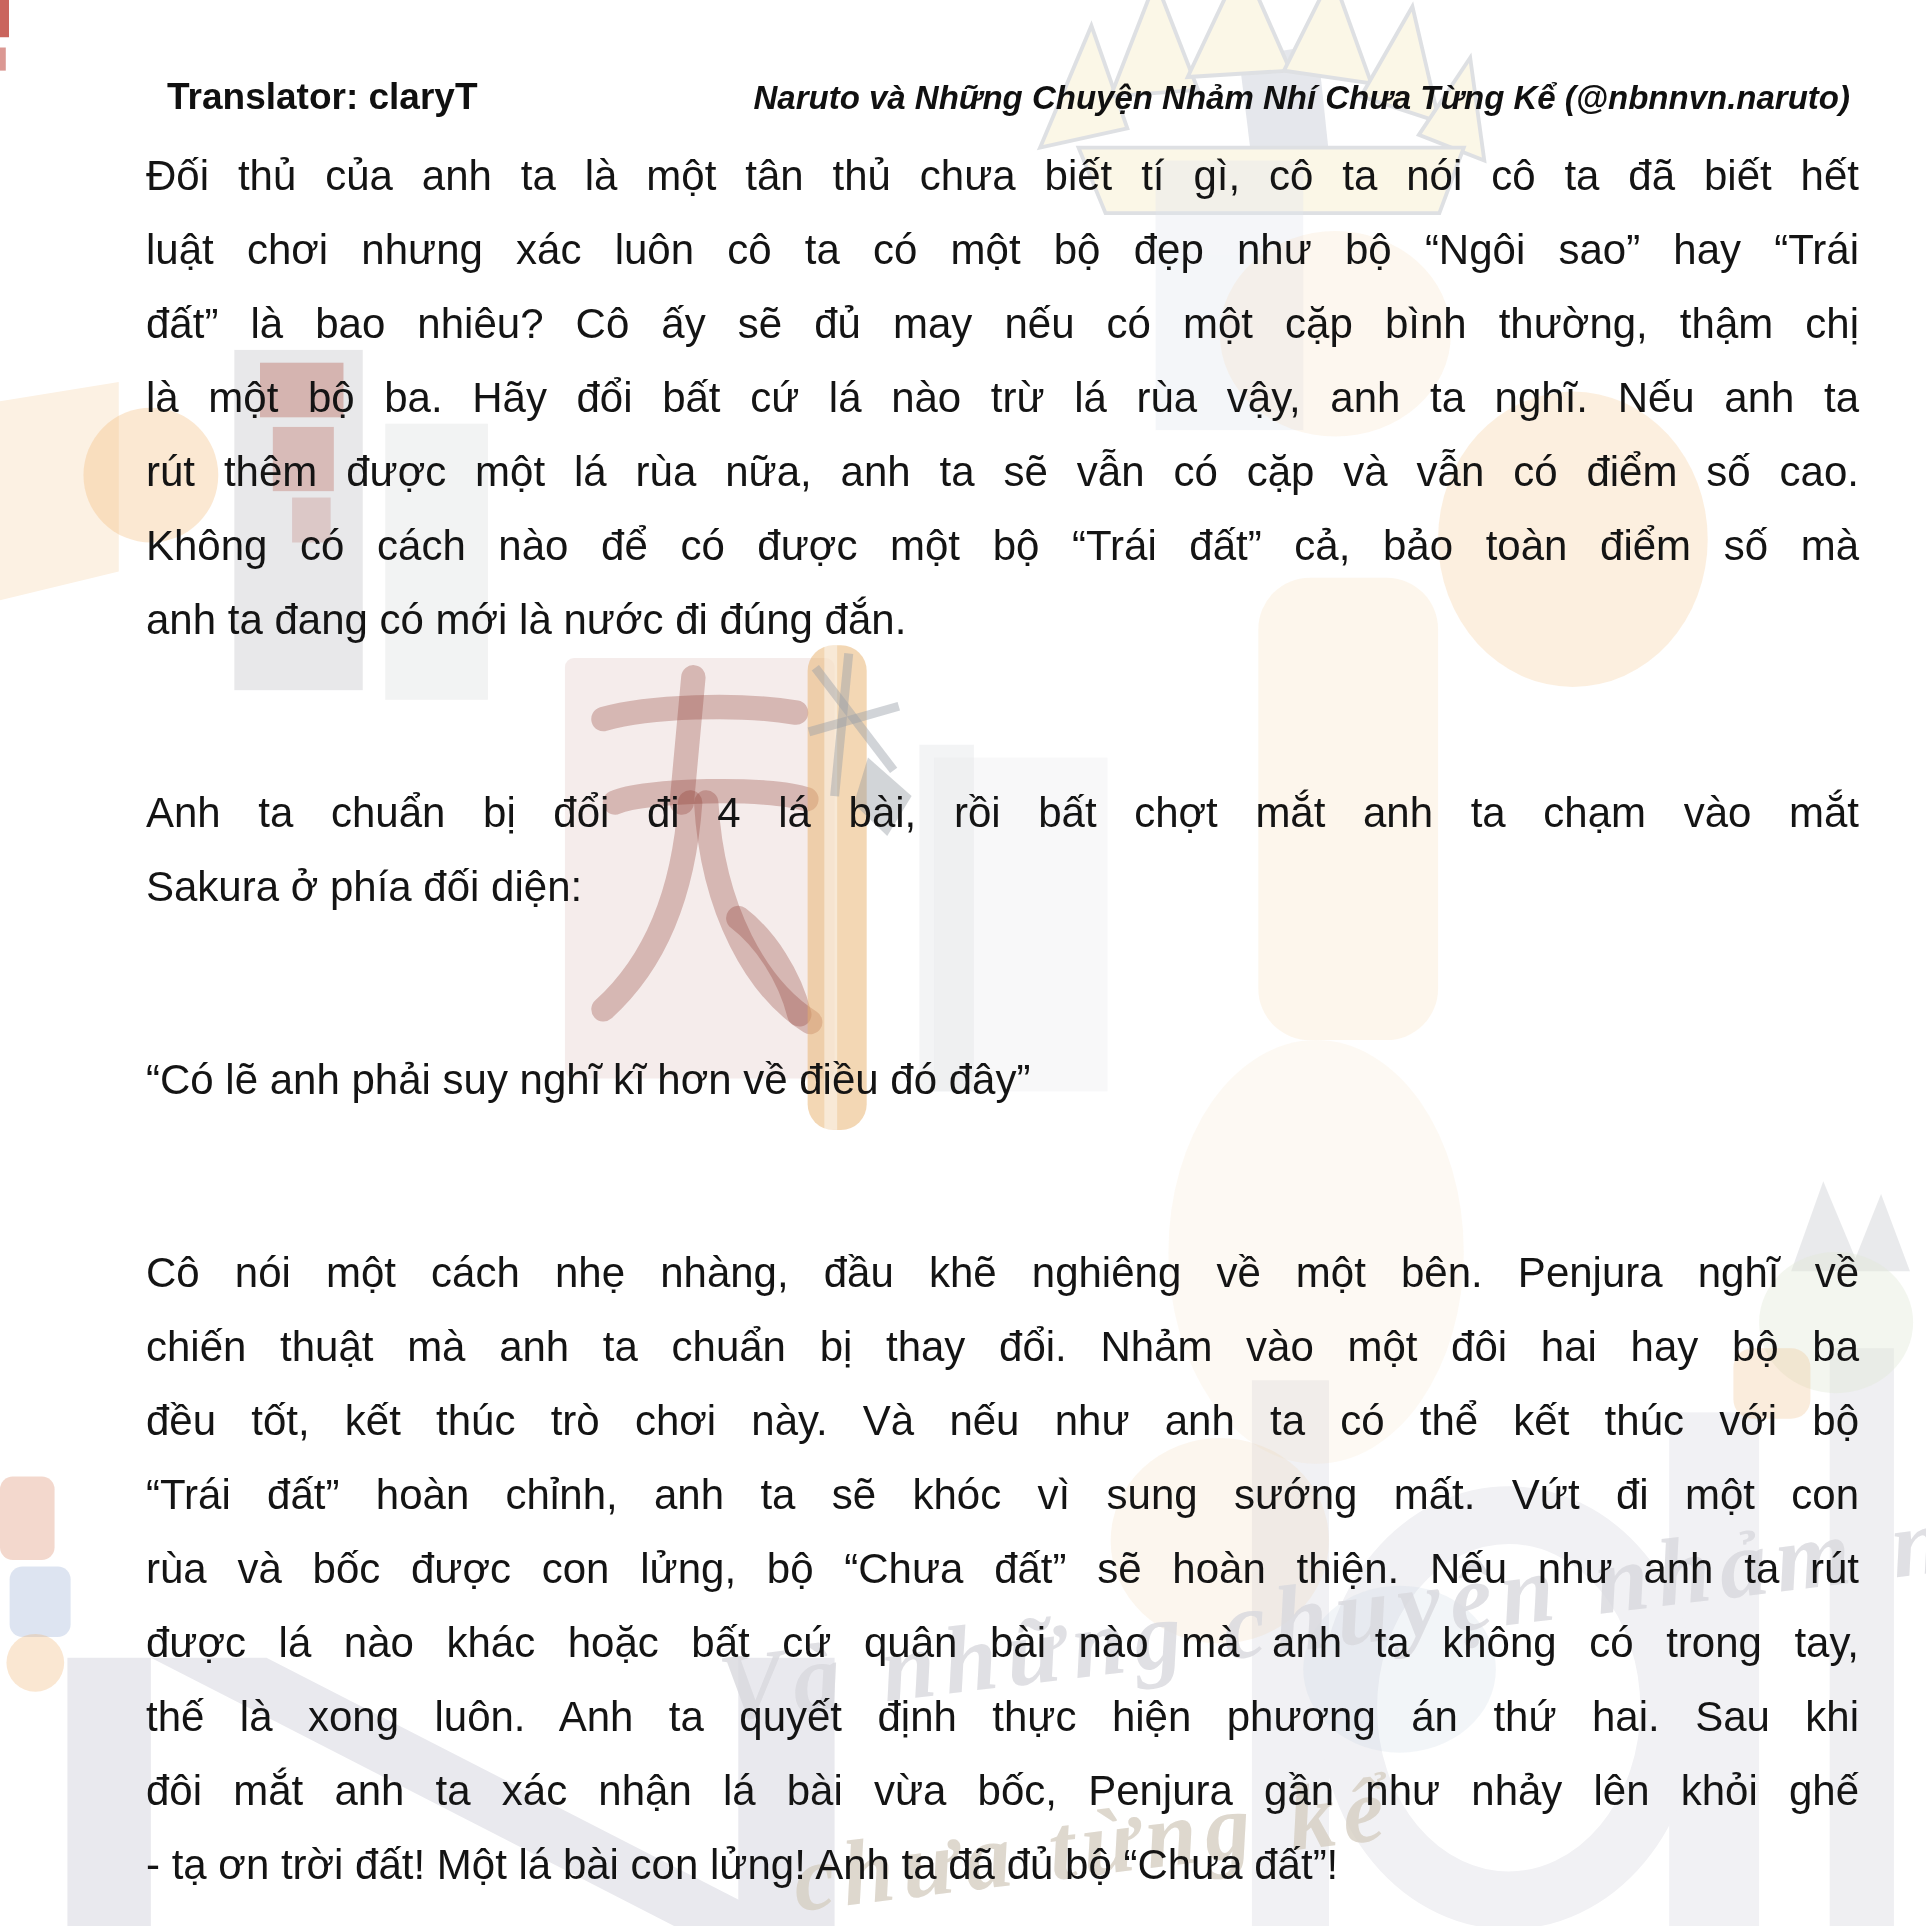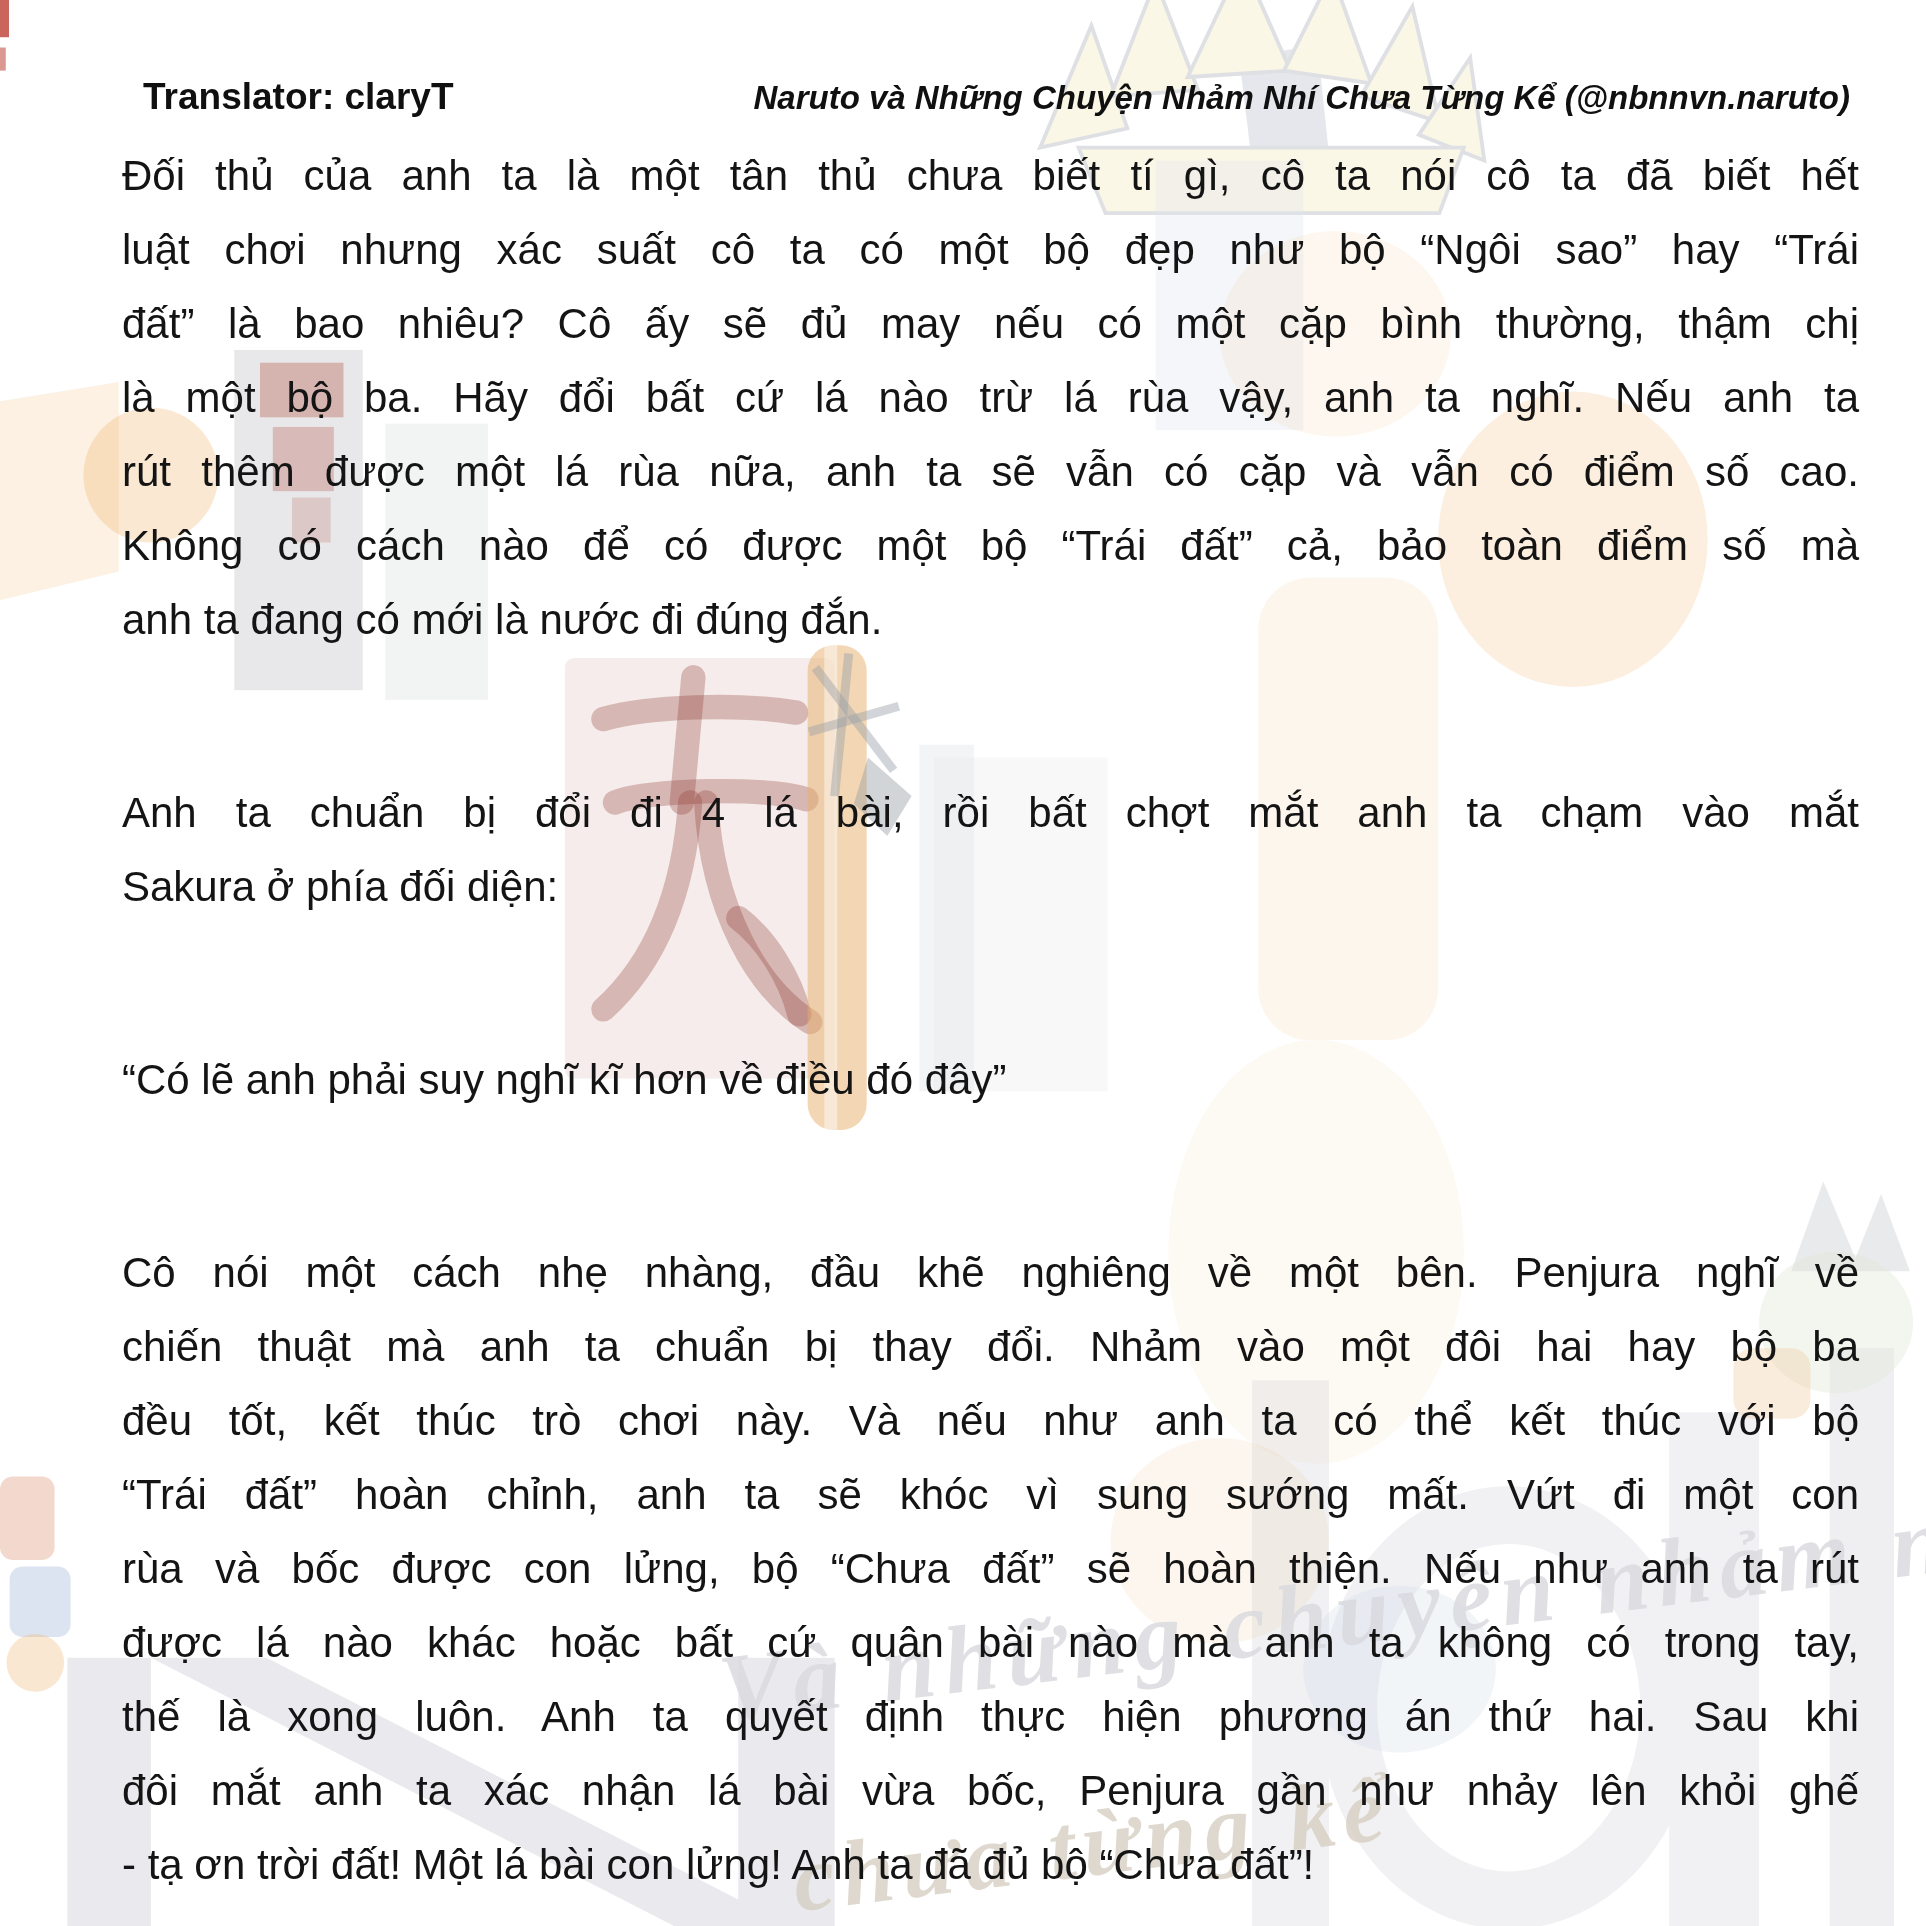--- a/index.html
+++ b/index.html
@@ -18,21 +18,21 @@
   }
   .wm-script1 {
     left:713px; top:1634px; font-size:96px; letter-spacing:9px;
     color:#d9d9de; transform:rotate(-7deg); transform-origin:left top; opacity:.8;
   }
   .wm-script2 {
     left:787px; top:1827px; font-size:93px; letter-spacing:7.7px;
     color:#d6cfc3; transform:rotate(-7deg); transform-origin:left top; opacity:.8;
   }
   
-  .content { position:relative; }
+  .content { position:relative;padding-left:24px; }
   .header {
     display:flex; justify-content:space-between; align-items:baseline;
     padding:76px 76px 0 143px;
   }
   .translator { font-size:37px; font-weight:700; color:#101010; }
   .series { font-size:33px; font-weight:700; font-style:italic; color:#101010; }
   .bodytext { margin:20.5px 67px 0 122px; font-size:42px; line-height:74px; }
   .para { margin:0 0 119px 0; }
   .para:last-child { margin-bottom:0; }
   .line { text-align:justify; text-align-last:justify; white-space:normal; }
@@ -137,21 +137,21 @@
 
   <div class="content">
     <div class="header">
       <span class="translator">Translator: claryT</span>
       <span class="series">Naruto và Những Chuyện Nhảm Nhí Chưa Từng Kể (@nbnnvn.naruto)</span>
     </div>
 
     <div class="bodytext">
       <div class="para">
         <div class="line">Đối thủ của anh ta là một tân thủ chưa biết tí gì, cô ta nói cô ta đã biết hết</div>
-        <div class="line">luật chơi nhưng xác suất cô ta có một bộ đẹp như bộ “Ngôi sao” hay “Trái</div>
+        <div class="line">luật chơi nhưng xác luôn cô ta có một bộ đẹp như bộ “Ngôi sao” hay “Trái</div>
         <div class="line">đất” là bao nhiêu? Cô ấy sẽ đủ may nếu có một cặp bình thường, thậm chị</div>
         <div class="line">là một bộ ba. Hãy đổi bất cứ lá nào trừ lá rùa vậy, anh ta nghĩ. Nếu anh ta</div>
         <div class="line">rút thêm được một lá rùa nữa, anh ta sẽ vẫn có cặp và vẫn có điểm số cao.</div>
         <div class="line">Không có cách nào để có được một bộ “Trái đất” cả, bảo toàn điểm số mà</div>
         <div class="line last">anh ta đang có mới là nước đi đúng đắn.</div>
       </div>
 
       <div class="para">
         <div class="line">Anh ta chuẩn bị đổi đi 4 lá bài, rồi bất chợt mắt anh ta chạm vào mắt</div>
         <div class="line last">Sakura ở phía đối diện:</div>

